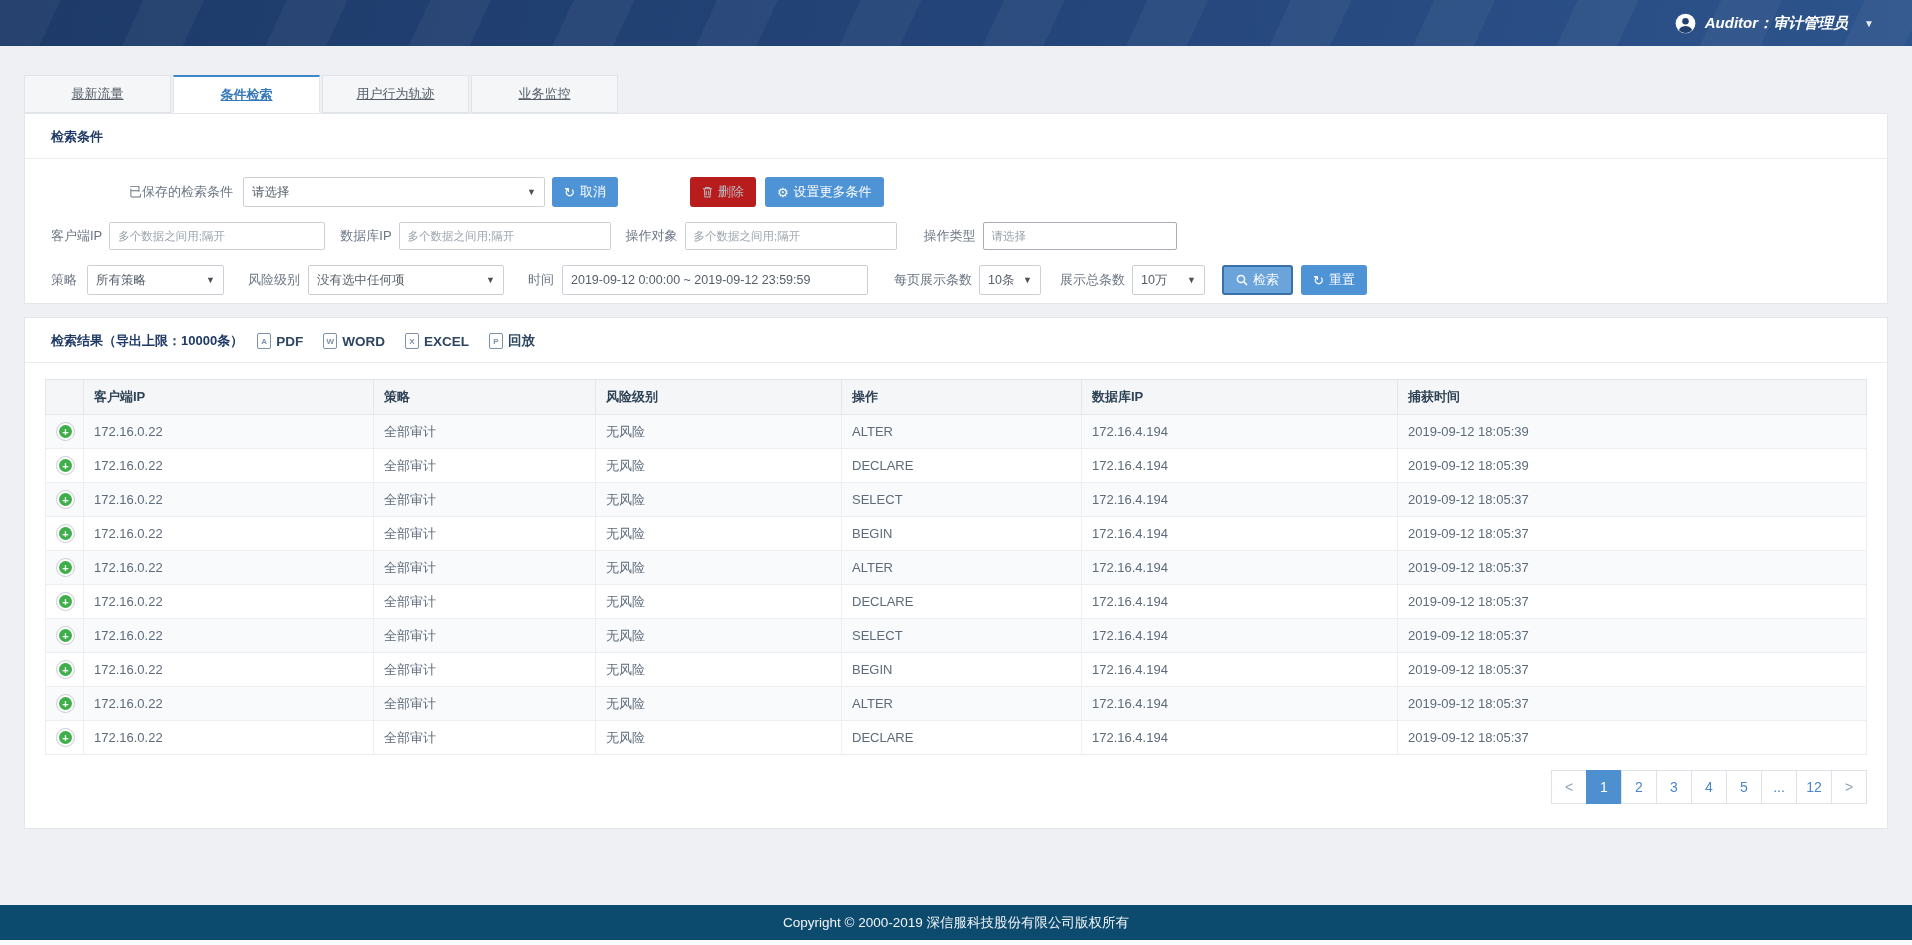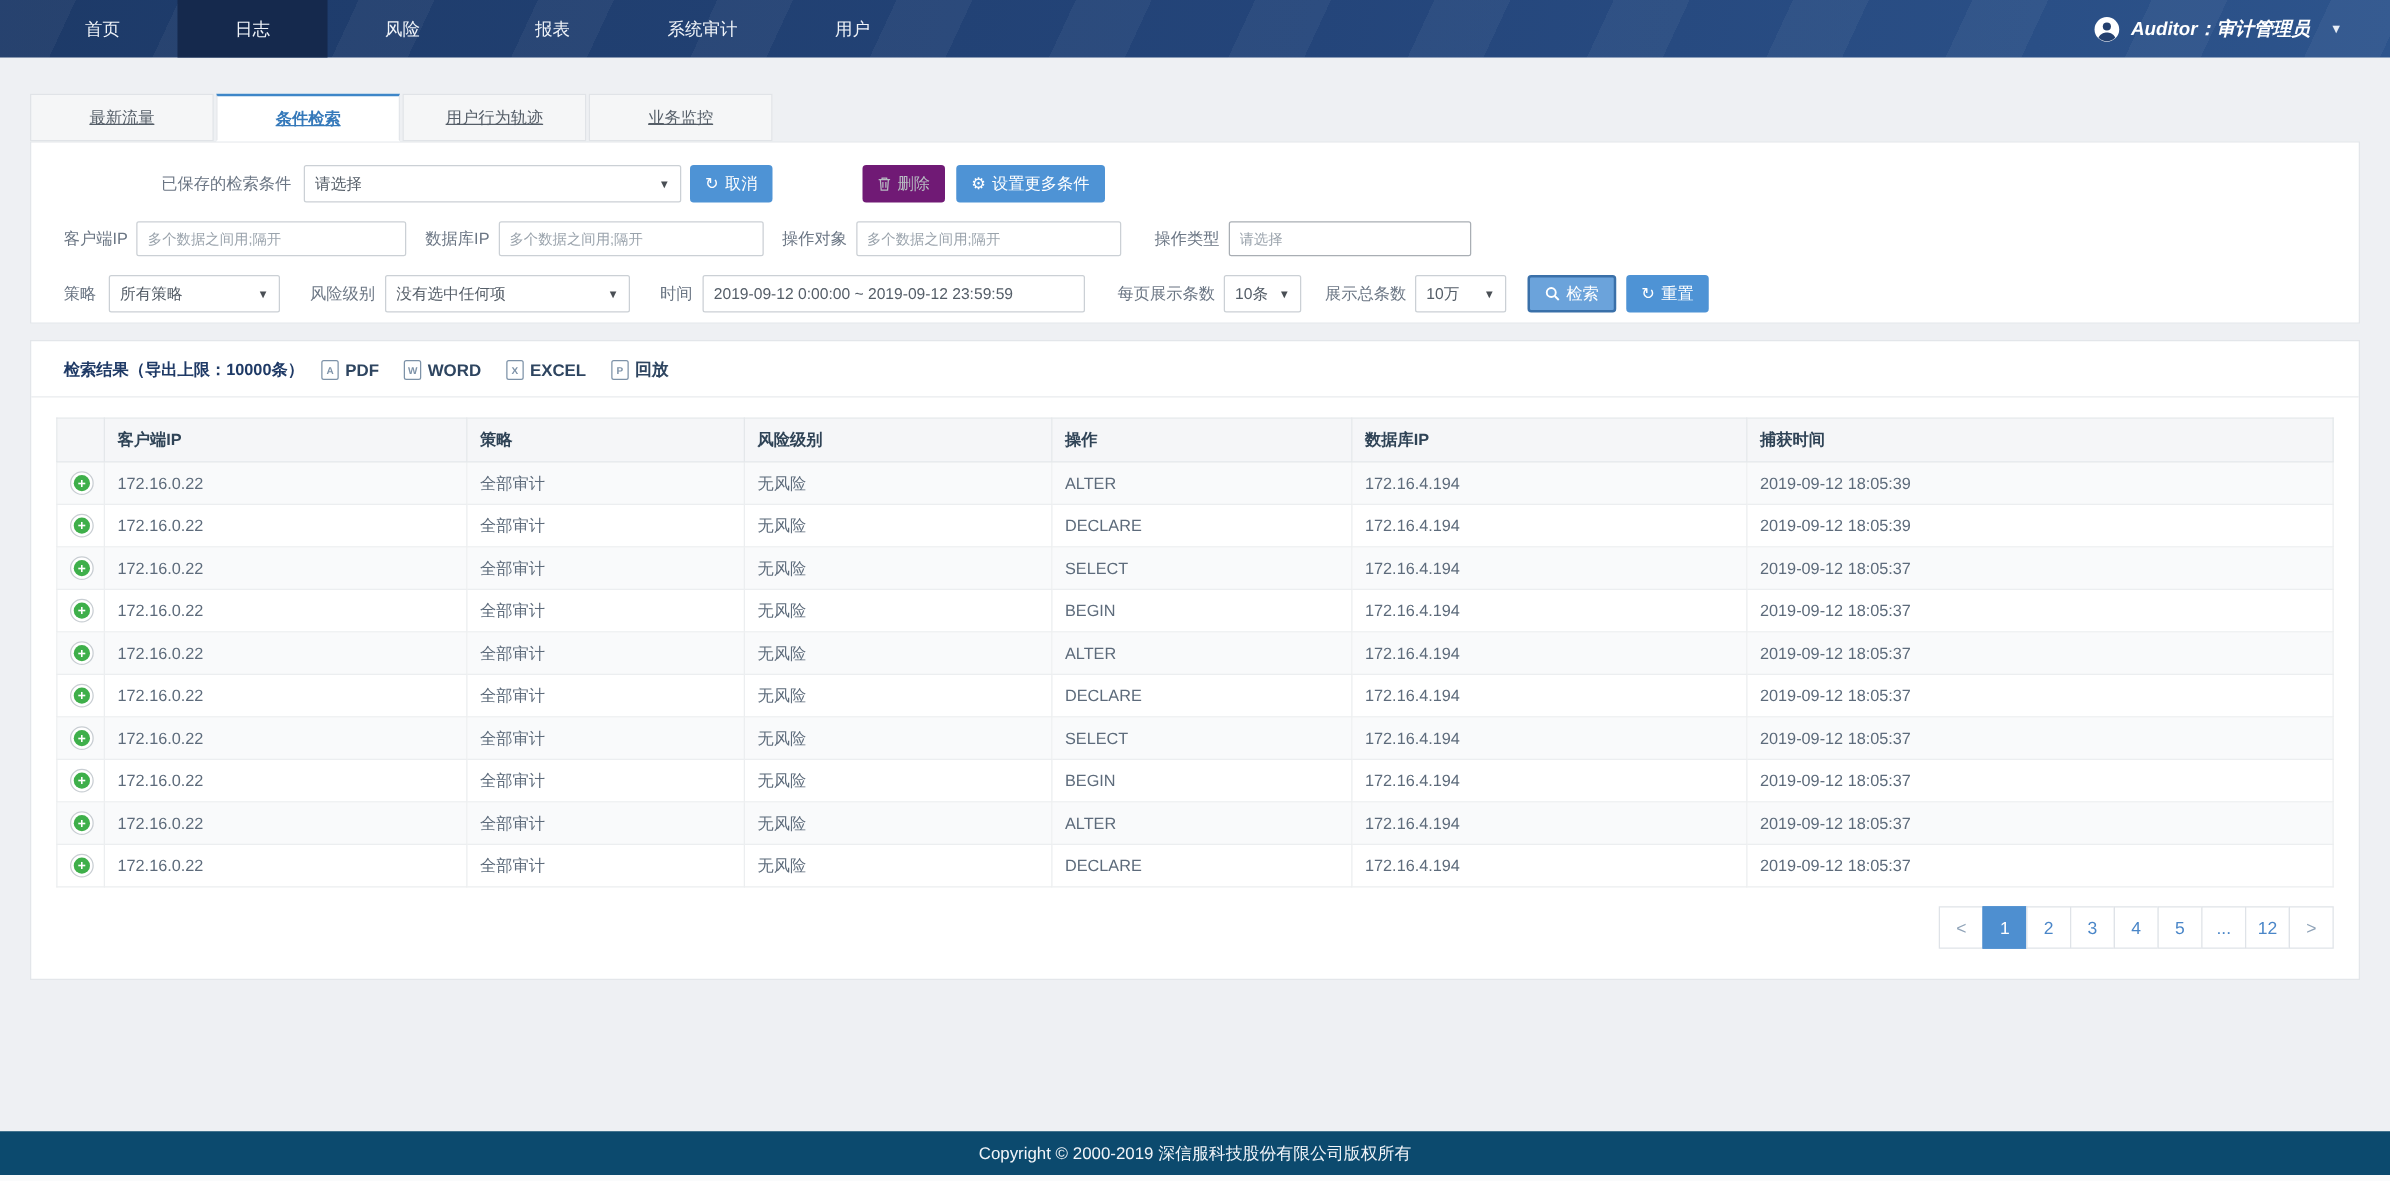--- a/index.html
+++ b/index.html
@@ -79,21 +79,21 @@
     font-family: "Liberation Sans", "DejaVu Sans", sans-serif;
   }
   .txt::placeholder { color: #9aa3ac; font-size: 11.5px; }
   .btn {
     height: 30px; border: none; border-radius: 3px; cursor: pointer;
     background: #4e93d5; color: #fff; font-size: 13px;
     display: inline-flex; align-items: center; justify-content: center;
     padding: 0 12px; font-family: "Liberation Sans", "DejaVu Sans", sans-serif;
   }
   .btn .b-ico { margin-right: 5px; display: inline-flex; align-items: center; }
-  .btn.disabled { background: #701a75; color: #b7bcc2; cursor: default; }
+  .btn.disabled { background: #b91c1c; color: #b7bcc2; cursor: default; }
   .btn.primary-focus { background: #6ba3db; border: 2px solid #3a70a9; }
 
   
   .export-links { display: flex; align-items: center; margin-left: 14px; }
   .export-link { display: flex; align-items: center; margin-right: 20px; cursor: pointer; color: #2e4560; font-weight: bold; font-size: 13.5px; }
   .file-icon {
     width: 14px; height: 16px; border: 1.5px solid #7d92a8; border-radius: 2px;
     display: inline-flex; align-items: center; justify-content: center;
     font-size: 8px; font-weight: bold; color: #7d92a8; margin-right: 5px;
   }
@@ -139,28 +139,20 @@
     display: flex; align-items: center; justify-content: center;
   }
   .footer-strip { position: absolute; left: 0; top: 940px; width: 100%; height: 5px; background: #fafbfc; }
 
   svg { display: block; }
 </style>
 </head>
 <body>
 
 <div class="navbar">
-  <div class="nav-menu">
-      <div class="nav-item">首页</div>
-      <div class="nav-item active">日志</div>
-      <div class="nav-item">风险</div>
-      <div class="nav-item">报表</div>
-      <div class="nav-item">系统审计</div>
-      <div class="nav-item">用户</div>
-    </div>
   <div class="user-box">
     <span class="user-avatar">
       <svg viewBox="0 0 20 20" width="21" height="21">
         <circle cx="10" cy="10" r="9.4" fill="#ffffff"></circle>
         <circle cx="10" cy="7.8" r="3.1" fill="#24406e"></circle>
         <path d="M3.6 16.2 C5.1 13.3 8 12.4 10 12.4 C12 12.4 14.9 13.3 16.4 16.2 C14.8 18.1 12.5 19 10 19 C7.5 19 5.2 18.1 3.6 16.2 Z" fill="#24406e"></path>
       </svg>
     </span>
     <span class="user-label">Auditor：审计管理员</span>
     <span class="user-caret">▼</span>
@@ -168,20 +160,21 @@
 </div>
 
 <div class="tab-bar">
     <div class="tab">最新流量</div>
     <div class="tab active">条件检索</div>
     <div class="tab">用户行为轨迹</div>
     <div class="tab">业务监控</div>
   </div>
 
 <div class="panel">
+  <div class="panel-header">检索条件</div>
   <div class="panel-body">
 
     <div class="form-row">
       <span class="f-label" style="margin-left:78px;">已保存的检索条件</span>
       <div class="sel" style="width:302px; margin-left:10px;">
         <span class="sel-value">请选择</span>
         <span class="sel-caret">▼</span>
       </div>
       <button class="btn" style="margin-left:7px;">
         <span class="b-ico">↻</span>

